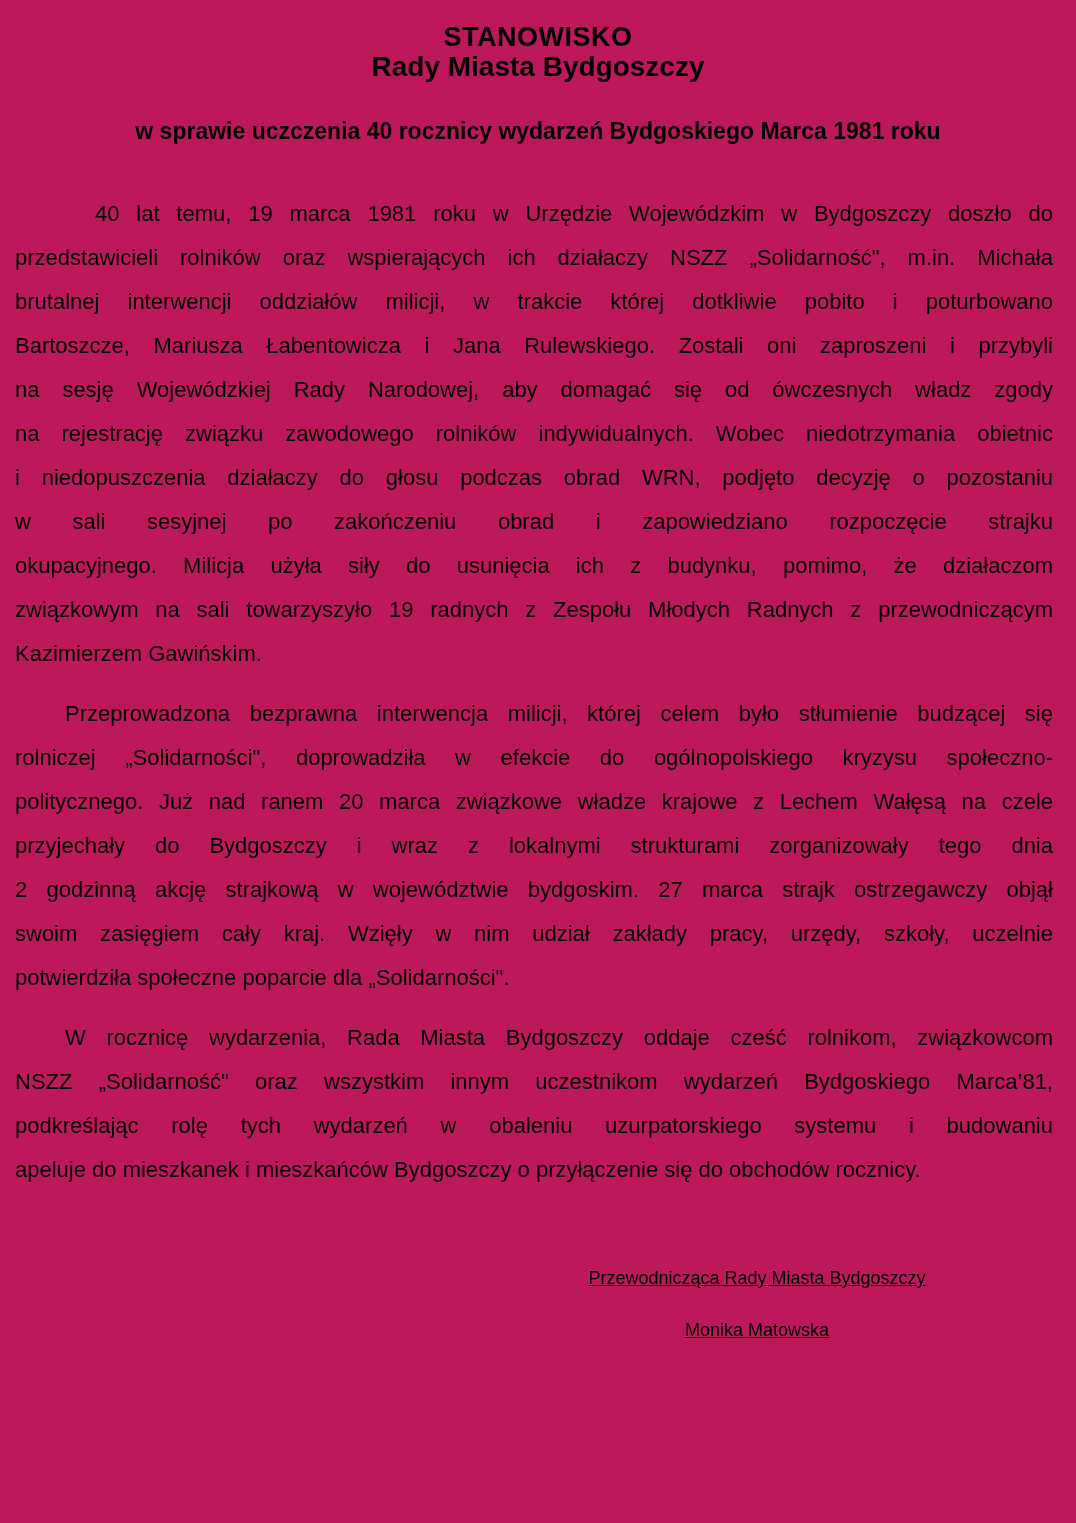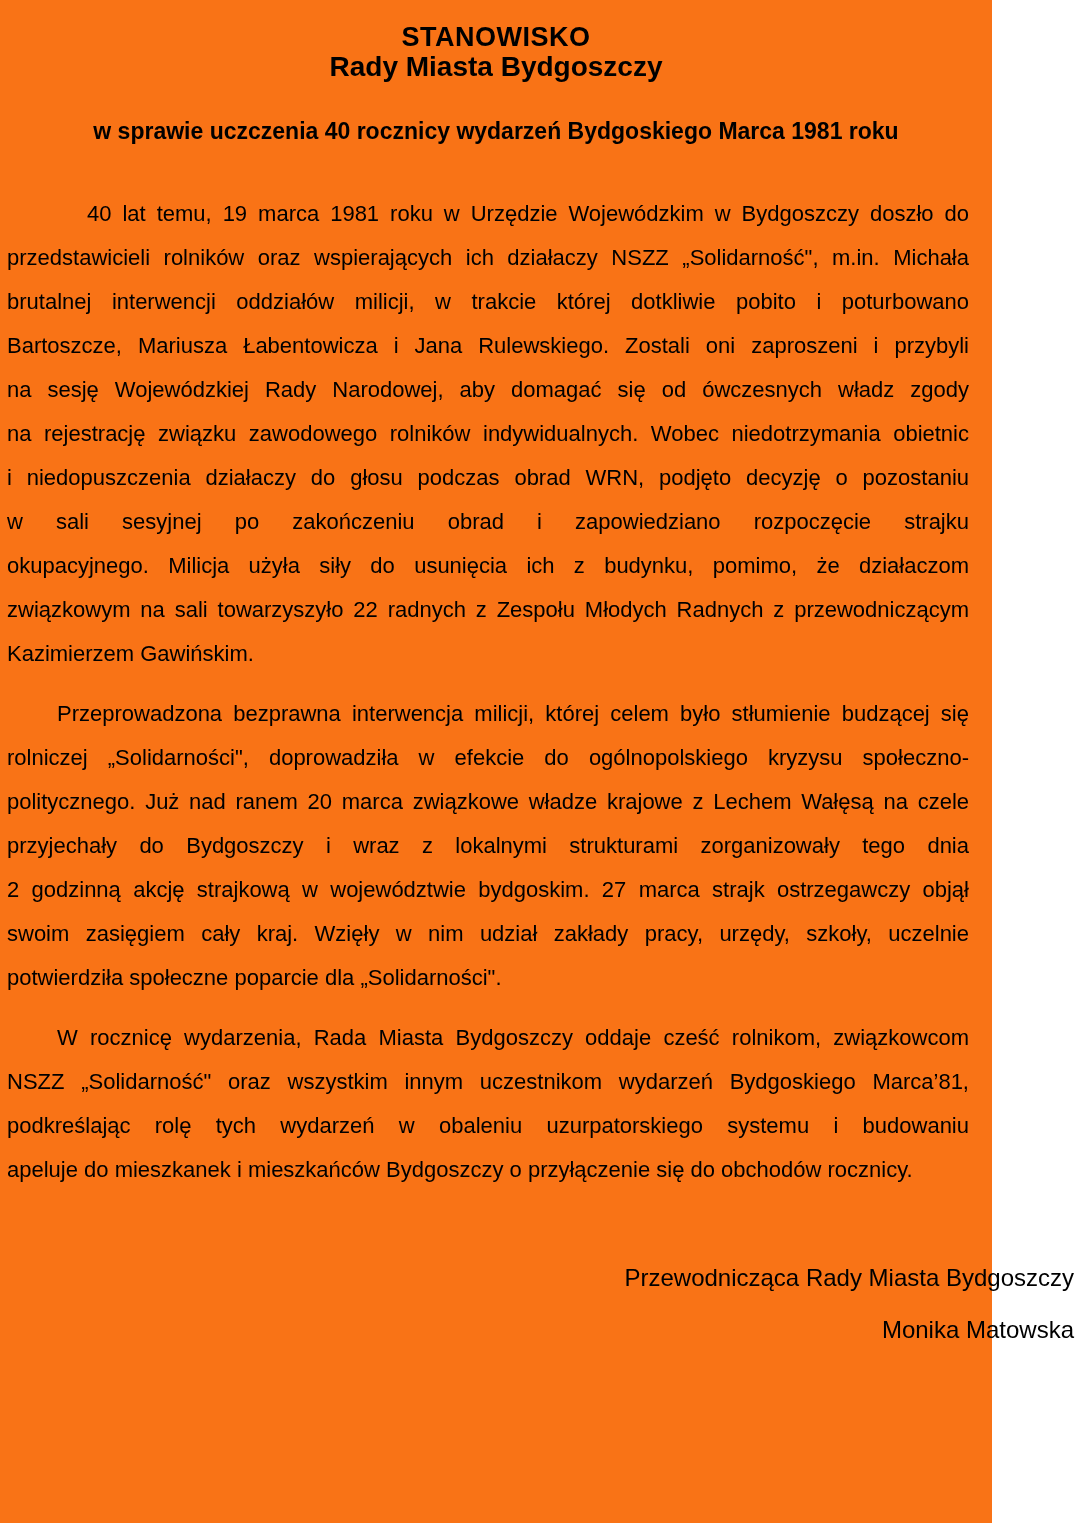--- a/index.html
+++ b/index.html
@@ -5,23 +5,23 @@
   * { margin: 0; padding: 0; box-sizing: border-box; }
   html, body { background: #ffffff; }
   body {
     width: 1076px;
     height: 1523px;
     font-family: "Liberation Sans", "DejaVu Sans", sans-serif;
     color: #000000;
     overflow: hidden;
   }
   .page {
-    width: 992px;
+    width: 1076px;
     height: 1523px;
-    background: #f97316;
+    background: #be185d;
     position: relative;
   }
   
   .doc-header {
     padding-top: 21px;
     text-align: center;
   }
   .doc-title {
     font-size: 27px;
     line-height: 32px;
@@ -38,42 +38,43 @@
     line-height: 28px;
     font-weight: bold;
     margin-top: 36px;
   }
   
   .doc-body {
     margin: 47px 23px 0 7px;
     font-size: 22px;
     line-height: 44px;
   }
-  .para { margin-bottom: 16px; }
+  .para { margin-bottom: 16px; margin-left: 8px; }
   .para:last-child { margin-bottom: 0; }
   .line {
     text-align: justify;
     text-align-last: justify;
     white-space: normal;
   }
   .line.last {
     text-align: right;
     text-align-last: left;
   }
   
   .para .line.first { text-indent: 50px; }
   .para.p0 .line.first { text-indent: 80px; }
   
   .signature {
     margin-top: 60px;
     margin-left: 440px;
     width: 634px;
-    text-align: right;
-    font-size: 24px;
+    text-align: center;
+    font-size: 18px;
     line-height: 52px;
+    text-decoration: underline;
   }
 </style>
 </head>
 <body>
 
 <div class="page">
 
   <header class="doc-header">
     <div class="doc-title">STANOWISKO</div>
     <div class="doc-org">Rady Miasta Bydgoszczy</div>
@@ -85,21 +86,21 @@
         <div class="para p0">
           <div class="line first">40 lat temu, 19 marca 1981 roku w Urzędzie Wojewódzkim w Bydgoszczy doszło do</div>
           <div class="line">przedstawicieli rolników oraz wspierających ich działaczy NSZZ „Solidarność", m.in. Michała</div>
           <div class="line">brutalnej interwencji oddziałów milicji, w trakcie której dotkliwie pobito i poturbowano</div>
           <div class="line">Bartoszcze, Mariusza Łabentowicza i Jana Rulewskiego. Zostali oni zaproszeni i przybyli</div>
           <div class="line">na sesję Wojewódzkiej Rady Narodowej, aby domagać się od ówczesnych władz zgody</div>
           <div class="line">na rejestrację związku zawodowego rolników indywidualnych. Wobec niedotrzymania obietnic</div>
           <div class="line">i niedopuszczenia działaczy do głosu podczas obrad WRN, podjęto decyzję o pozostaniu</div>
           <div class="line">w sali sesyjnej po zakończeniu obrad i zapowiedziano rozpoczęcie strajku</div>
           <div class="line">okupacyjnego. Milicja użyła siły do usunięcia ich z budynku, pomimo, że działaczom</div>
-          <div class="line">związkowym na sali towarzyszyło 22 radnych z Zespołu Młodych Radnych z przewodniczącym</div>
+          <div class="line">związkowym na sali towarzyszyło 19 radnych z Zespołu Młodych Radnych z przewodniczącym</div>
           <div class="line last">Kazimierzem Gawińskim.</div>
         </div>
         <div class="para p1">
           <div class="line first">Przeprowadzona bezprawna interwencja milicji, której celem było stłumienie budzącej się</div>
           <div class="line">rolniczej „Solidarności", doprowadziła w efekcie do ogólnopolskiego kryzysu społeczno-</div>
           <div class="line">politycznego. Już nad ranem 20 marca związkowe władze krajowe z Lechem Wałęsą na czele</div>
           <div class="line">przyjechały do Bydgoszczy i wraz z lokalnymi strukturami zorganizowały tego dnia</div>
           <div class="line">2 godzinną akcję strajkową w województwie bydgoskim. 27 marca strajk ostrzegawczy objął</div>
           <div class="line">swoim zasięgiem cały kraj. Wzięły w nim udział zakłady pracy, urzędy, szkoły, uczelnie</div>
           <div class="line last">potwierdziła społeczne poparcie dla „Solidarności".</div>

